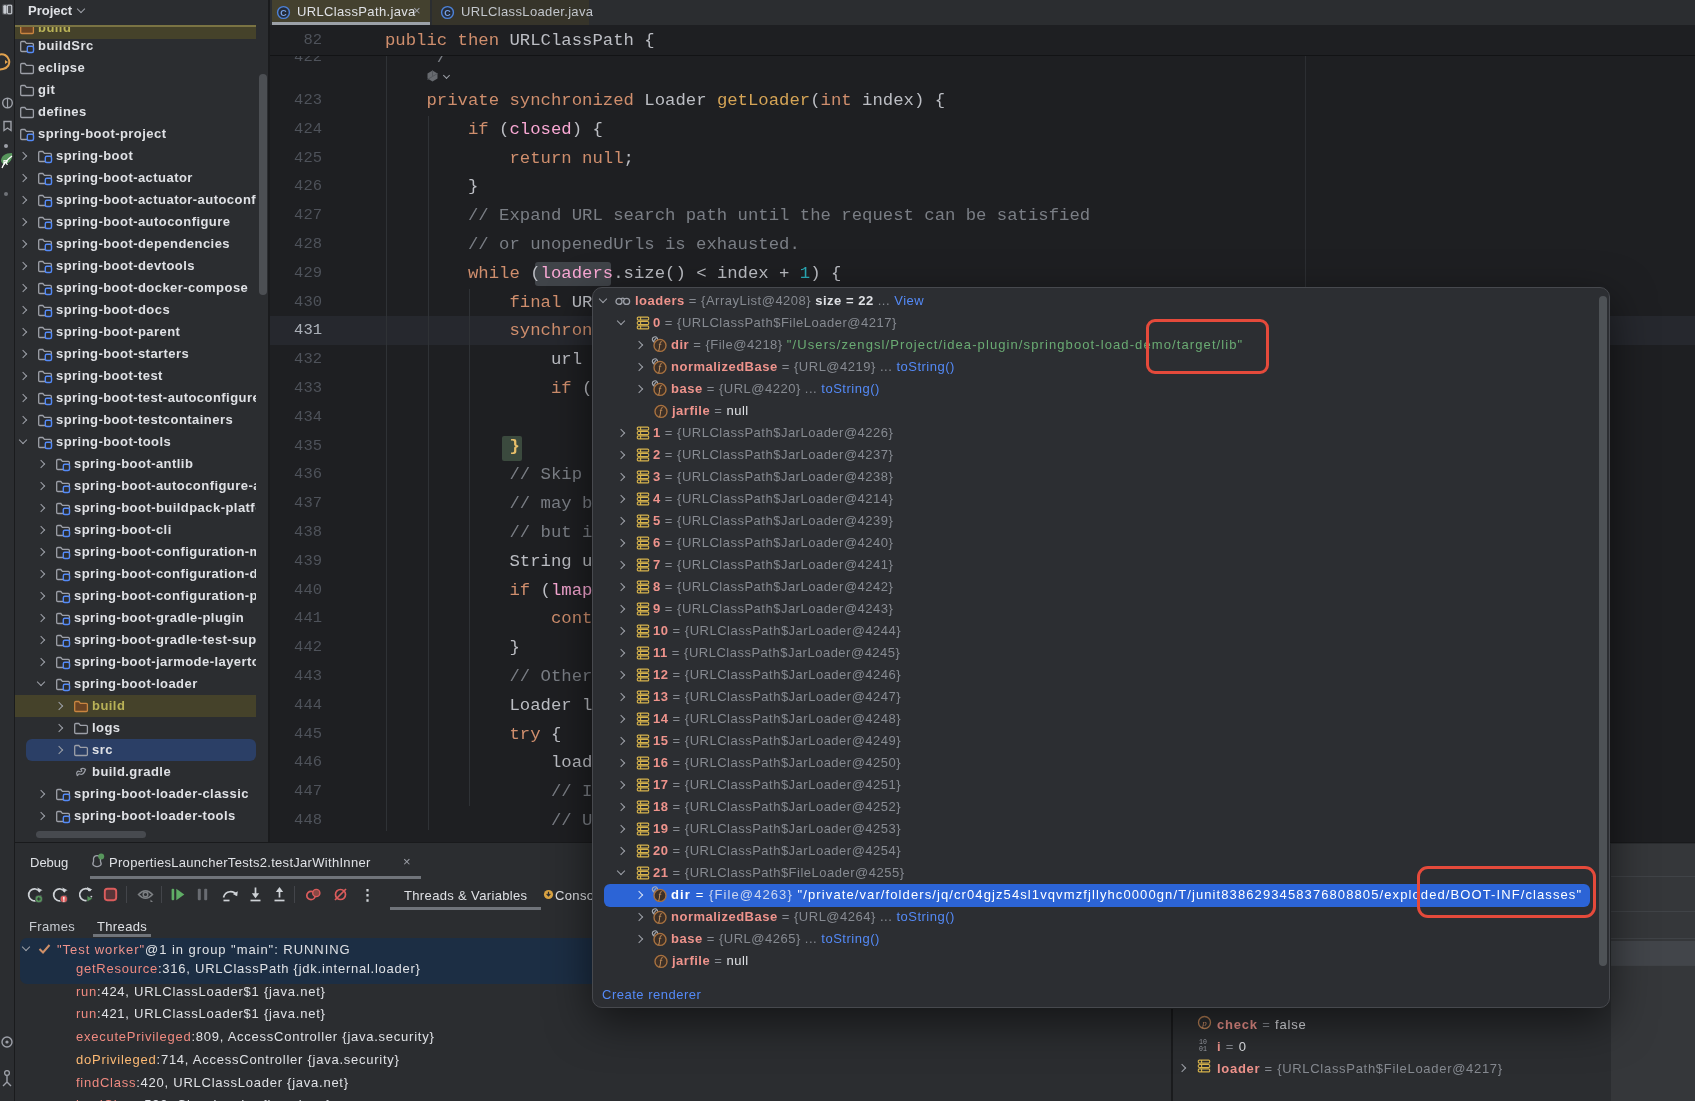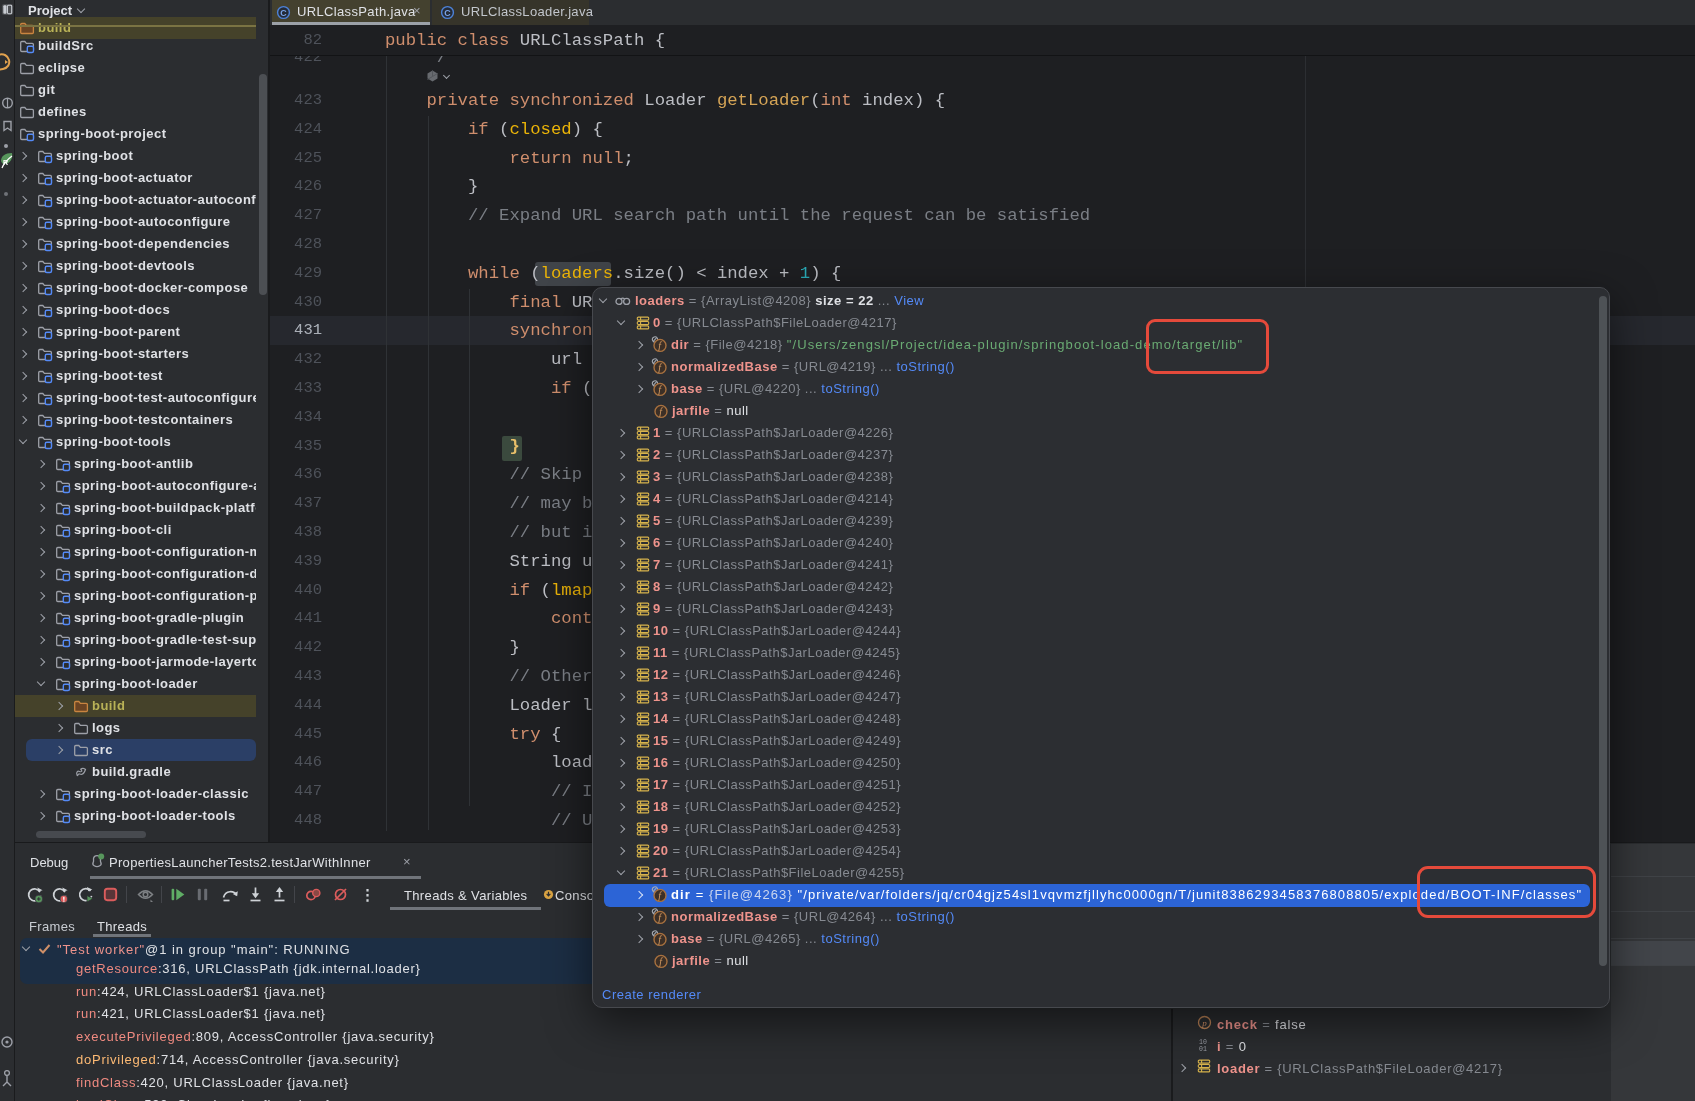--- a/index.html
+++ b/index.html
@@ -1,36 +1,36 @@
 <!DOCTYPE html>
 <html><head><meta charset="utf-8">
 <style>
 *{margin:0;padding:0;box-sizing:border-box}
 html,body{width:1695px;height:1101px;background:#1e1f22;overflow:hidden;font-family:"Liberation Sans",sans-serif}
 #stripe{position:absolute;left:0;top:0;width:15px;height:1101px;background:#2b2d30;border-right:1px solid #1a1b1d;z-index:3}
 #proj{position:absolute;left:15px;top:0;width:255px;height:842px;background:#2b2d30;border-right:2px solid #1a1b1d;overflow:hidden;z-index:2}
-#projhead{position:absolute;left:0;top:0;width:255px;height:16px;background:#2b2d30;z-index:5;color:#dfe1e5;font-size:13px;font-weight:700}
+#projhead{position:absolute;left:0;top:0;width:255px;height:26px;background:#2b2d30;z-index:5;color:#dfe1e5;font-size:13px;font-weight:700}
 .tr{position:absolute;left:0;height:22px;width:241px;color:#dfe1e5;font-size:13px;font-weight:600;white-space:nowrap;overflow:hidden;line-height:22px}
 .tr i.cv{position:absolute;top:7.5px;width:6px;height:6px;border:solid #9da0a8;border-width:1.7px 1.7px 0 0;transform:rotate(45deg)}
 .tr i.cvd{position:absolute;top:6px;width:6px;height:6px;border:solid #9da0a8;border-width:0 1.7px 1.7px 0;transform:rotate(45deg)}
 .tr svg{position:absolute;top:3px;width:16px;height:16px}
 .tr b{position:absolute;font-weight:600;top:0;letter-spacing:.45px}
 .L0 svg{left:4px}.L0 b{left:23px}
 .L1 i{left:5px}.L1 svg{left:22px}.L1 b{left:41px}
 .L2 i{left:23px}.L2 svg{left:40px}.L2 b{left:59px}
 .L3 i{left:41px}.L3 svg{left:58px}.L3 b{left:77px}
 .olv{background:#45422a}.olv b{color:#b9b257}
 .sel{background:#2b3f66;border-radius:6px;width:230px;margin-left:11px}
 .sel i{left:30px}.sel svg{left:47px}.sel b{left:66px}
 
 #ed{position:absolute;left:259px;top:0;width:1436px;height:842px;background:#1e1f22;z-index:1}
 #tabbar{position:absolute;left:0;top:0;width:1436px;height:25px;background:#2b2d30}
 .cl{position:absolute;left:126px;height:29px;line-height:29px;font-family:"Liberation Mono",monospace;font-size:17.3px;white-space:pre;color:#bcbec4}
 .ln{position:absolute;left:0;width:63px;height:29px;line-height:29px;text-align:right;font-family:"Liberation Mono",monospace;font-size:15.5px;color:#4e525a}
-.k{color:#cf8e6d}.cm{color:#7a7e85}.fd{color:#eab308}.nu{color:#2aacb8}.mt{color:#d5a456}
+.k{color:#cf8e6d}.cm{color:#7a7e85}.fd{color:#f9a8d4}.nu{color:#2aacb8}.mt{color:#d5a456}
 
 #bot{position:absolute;left:15px;top:842px;width:1680px;height:259px;background:#2b2d30;z-index:2;border-top:1px solid #191a1c}
 .ut{font-size:13px;color:#dfe1e5;position:absolute;white-space:nowrap}
 .pink{color:#ee938c;font-weight:700}
 .grey{color:#868a91}
 .blue{color:#548af7}
 .grn{color:#6aab73}
 
 #pop{position:absolute;left:592px;top:287px;width:1018px;height:721px;background:#2c2e32;border:1px solid #47494e;border-radius:10px;box-shadow:0 14px 44px rgba(0,0,0,.55);z-index:6}
 .pr{position:absolute;height:22px;line-height:22px;font-size:13px;color:#dfe1e5;white-space:nowrap;letter-spacing:.5px}
@@ -392,20 +392,21 @@
 <div class="cl" style="top:86.0px">    <span class="k">private</span> <span class="k">synchronized</span> Loader <span class="mt">getLoader</span>(<span class="k">int</span> index) {</div>
 <div class="ln" style="top:114.8px">424</div>
 <div class="cl" style="top:114.8px">        <span class="k">if</span> (<span class="fd">closed</span>) {</div>
 <div class="ln" style="top:143.6px">425</div>
 <div class="cl" style="top:143.6px">            <span class="k">return</span> <span class="k">null</span>;</div>
 <div class="ln" style="top:172.4px">426</div>
 <div class="cl" style="top:172.4px">        }</div>
 <div class="ln" style="top:201.2px">427</div>
 <div class="cl" style="top:201.2px"><span class="cm">        // Expand URL search path until the request can be satisfied</span></div>
 <div class="ln" style="top:230.0px">428</div>
+<div class="cl" style="top:230.0px"><span class="cm">        // or unopenedUrls is exhausted.</span></div>
 <div class="ln" style="top:258.8px">429</div>
 <div class="cl" style="top:258.8px">        <span class="k">while</span> (<span class="fd">loaders</span>.size() &lt; index + <span class="nu">1</span>) {</div>
 <div class="ln" style="top:287.6px">430</div>
 <div class="cl" style="top:287.6px">            <span class="k">final</span> URL url;</div>
 <div class="ln" style="top:316.4px">431</div>
 <div class="cl" style="top:316.4px">            <span class="k">synchronized</span> (unopenedUrls) {</div>
 <div class="ln" style="top:345.2px">432</div>
 <div class="cl" style="top:345.2px">                url = unopenedUrls.poll();</div>
 <div class="ln" style="top:374.0px">433</div>
 <div class="cl" style="top:374.0px">                <span class="k">if</span> (url == <span class="k">null</span>)</div>
@@ -442,21 +443,21 @@
 <div class="ln" style="top:316.4px;color:#a9aeb6">431</div>
 <div class="ln" style="top:43px">422</div>
 <div class="cl" style="top:43px"><span class="cm">    */</span></div>
 <svg style="position:absolute;left:166px;top:69px;width:15px;height:15px" viewBox="0 0 15 15">
       <path d="M7.5 1.5l5 3v5l-5 3-5-3v-5z" fill="#6f7278" opacity=".9"></path>
       <path d="M7.5 1.5v6l5-3M7.5 7.5l-5 3" stroke="#54575c" stroke-width="1" fill="none"></path>
     </svg>
 <i style="position:absolute;left:185px;top:73px;width:5px;height:5px;border:solid #9da0a8;border-width:0 1.5px 1.5px 0;transform:rotate(45deg)"></i>
 <div style="position:absolute;left:0;top:25px;width:1436px;height:31px;background:#1e1f22;border-bottom:1px solid #121315">
       <div class="ln" style="top:1px;height:29px;line-height:29px">82</div>
-      <div class="cl" style="top:1px;height:29px;line-height:29px"><span class="k">public</span> <span class="k">class</span> URLClassPath {</div>
+      <div class="cl" style="top:1px;height:29px;line-height:29px"><span class="k">public</span> <span class="k">then</span> URLClassPath {</div>
     </div>
   </div>
 <div id="bot">
     <span class="ut" style="left:15px;top:12px;font-weight:400">Debug</span>
 <svg style="position:absolute;left:74px;top:10px;width:16px;height:16px" viewBox="0 0 16 16">
       <path d="M8 2.6c2 0 3.1 1.2 3.4 2.6.3 1.6-.4 2.8.4 4.2.6 1.2.2 2.7-1 3.4-1.6.9-4 .9-5.6 0-1.2-.7-1.6-2.2-1-3.4.8-1.4.1-2.6.4-4.2C4.9 3.8 6 2.6 8 2.6z" fill="none" stroke="#9da0a8" stroke-width="1.3"></path>
       <circle cx="12.2" cy="3.4" r="3" fill="#57965c"></circle>
     </svg>
 <span class="ut" style="left:94px;top:12px;letter-spacing:.3px">PropertiesLauncherTests2.testJarWithInner</span>
 <span class="ut" style="left:388px;top:11px;color:#9da0a8">×</span>

